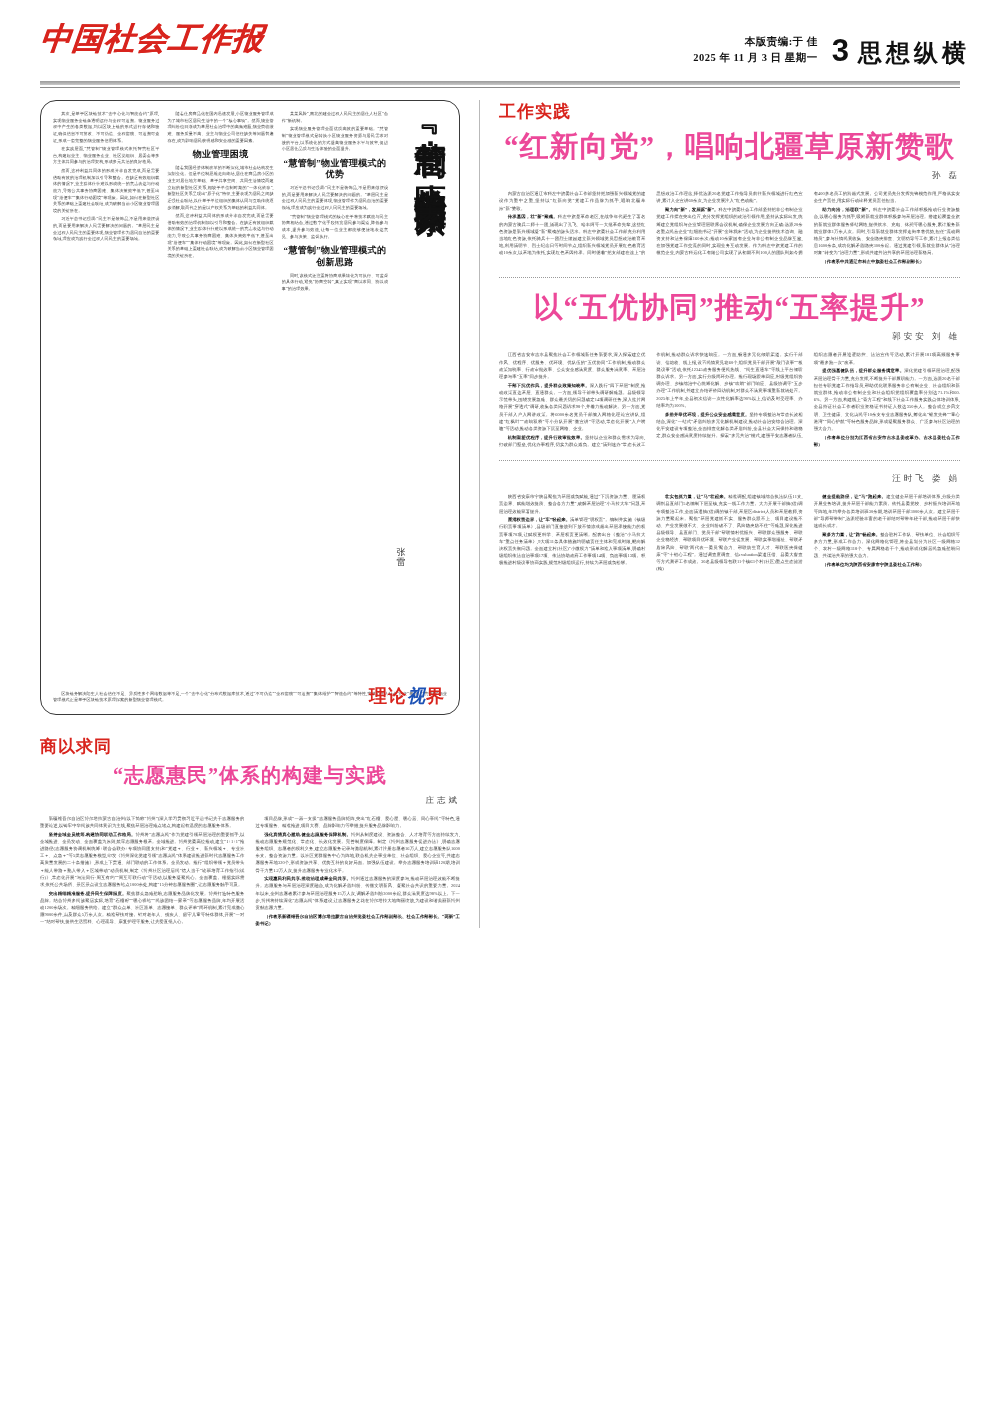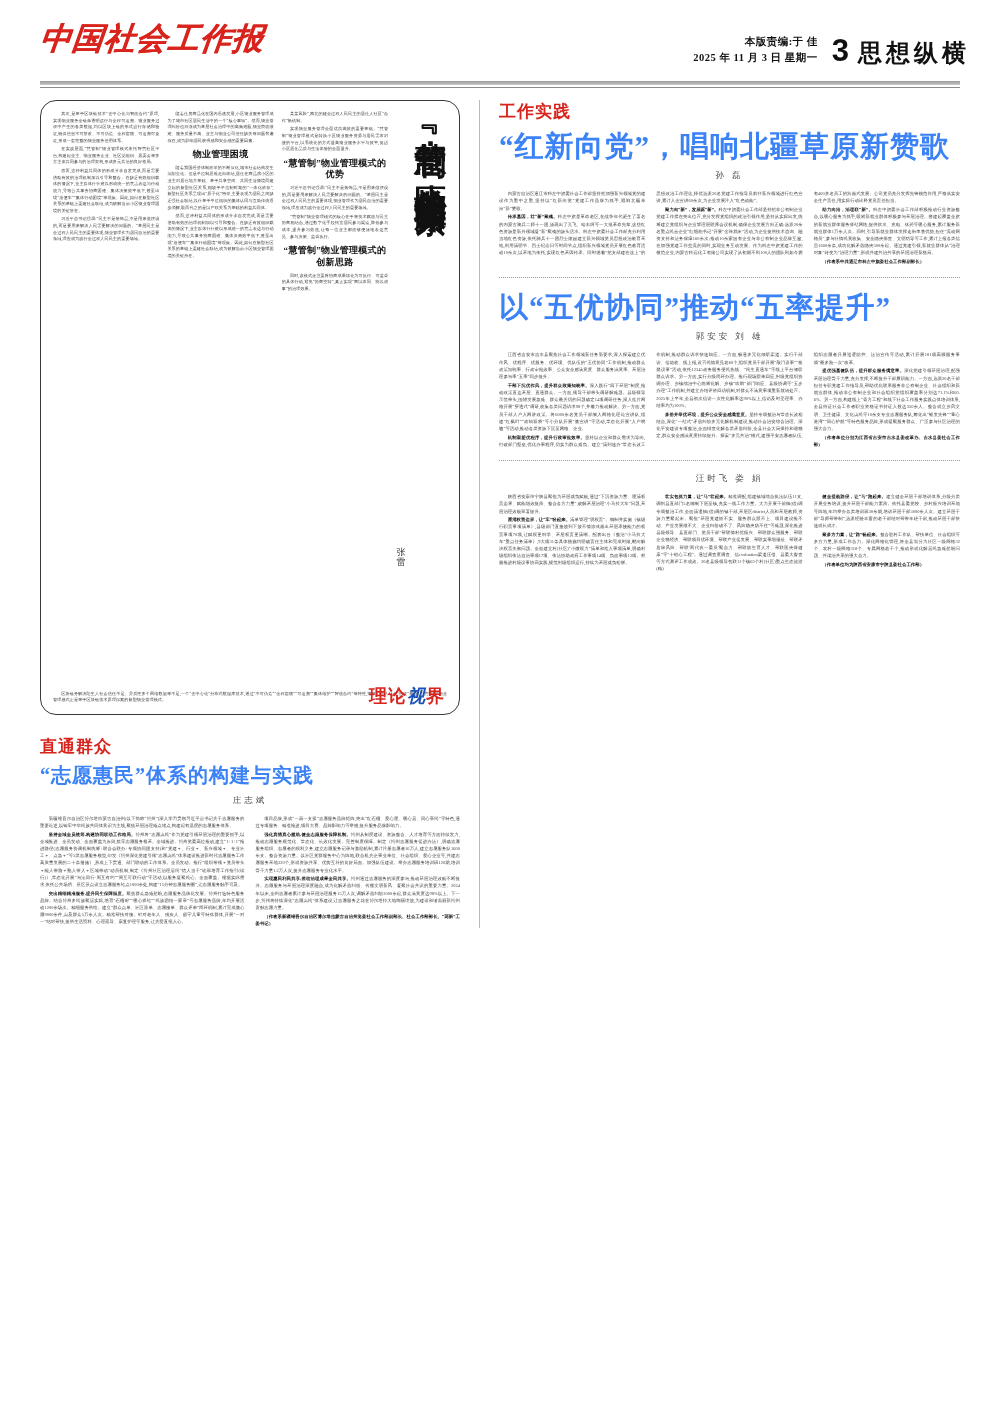--- a/index.html
+++ b/index.html
@@ -85,27 +85,27 @@
   }
   .badge .r{color:#d8241d;}
   .badge .b{color:#1d52b5;font-style:italic;}
 
   
   .seclabel{
     color:#d8241d;font-weight:700;font-size:17px;letter-spacing:1px;
     font-family:"Liberation Sans",sans-serif;margin:0 0 6px 0;
   }
   .arttitle{
-    font-weight:700;line-height:1.18;
-    font-family:"Liberation Serif",serif;letter-spacing:1px;color:#3b82f6;
+    text-align:center;font-weight:700;line-height:1.18;
+    font-family:"Liberation Serif",serif;letter-spacing:1px;color:#ec4899;
   }
   .t-lg{font-size:29px;}
   .t-md{font-size:20px;}
   .byline{
-    text-align:center;font-size:8.5px;letter-spacing:3px;color:#4a4a4a;
+    text-align:right;font-size:8.5px;letter-spacing:3px;color:#4a4a4a;
     margin:7px 0 8px 0;
   }
   .cols3{column-count:3;column-gap:11px;column-rule:none;}
   .cols2{column-count:2;column-gap:11px;}
   .tinytext{
     font-size:4.35px;line-height:1.66;text-align:justify;color:#3b3b3b;
     word-break:break-all;letter-spacing:.08px;
   }
   .tinytext p{margin:0 0 1.5px 0;text-indent:2em;}
   .tinytext b{font-weight:700;color:#111;}
@@ -187,21 +187,21 @@
             <p>区块链务解决陌生人社会信任不足、异质性多个网络数据等不足,一个“去中心化”分布式数据库技术,通过“不可伪造”“全程留痕”“可追溯”“集体维护”“智能合约”等特性,完成陌生人社会“信任”基础。“慧管制”物业管理模式正是基于区块链技术原理探索的新型物业管理模式。</p>
           </div>
         </div>
 
         <div class="badge">
           <span class="r">理论</span><span class="b">视</span><span class="r">界</span>
         </div>
       </div>
 
       <div style="margin-top:20px;">
-        <div class="seclabel">直通群众</div>
+        <div class="seclabel">商以求同</div>
         <div class="arttitle t-md">“志愿惠民”体系的构建与实践</div>
         <div class="byline">庄志斌</div>
         <div class="cols2 tinytext">
           <p>新疆维吾尔自治区博尔塔拉蒙古自治州(以下简称“博州”)深入学习贯彻习近平总书记关于志愿服务的重要论述,以铸牢中华民族共同体意识为主线,聚焦基层治理难点堵点,构建起有温度的志愿服务体系。</p>
           <p><b>坚持全域全员统筹,构建协同联动工作格局。</b>博州将“志愿惠民”作为党建引领基层治理的重要抓手,以全域推进、全员发动、全面覆盖为原则,筑牢志愿服务根基。全域推进。博州党委高位推动,建立“1+1+1”推进路径(志愿服务协调机制统筹+联合会联办+专项协同团支持)和“党建＋、行业＋、新兴领域＋、专业社工＋、点急＋”等5类志愿服务模型,印发《博州深化党建引领“志愿惠民”体系建设推进新时代志愿服务工作高质量发展的二十条措施》,形成上下贯通、部门联动的工作体系。全员发动。推行“组织带领＋党员带头＋能人带路＋熟人带入＋区域带动”动员机制,制定《博州社区治理居民“德人当干”轮班培育工作指引(试行)》,常态化开展“与法同行·周互有约”“周互可联行动”等活动,以服务凝聚民心。全面覆盖。根据实际需求,依托公共场所、景区景点设立志愿服务站点1000余处,构建“15分钟志愿服务圈”,让志愿服务触手可及。</p>
           <p><b>突出精细精准服务,提升民生保障温度。</b>聚焦群众急难愁盼,志愿服务品牌化发展。博州打造特色服务品牌。结合博州多民族聚居实际,培育“石榴籽”“暖心驿站”“民族团结一家亲”等志愿服务品牌,年均开展活动1200余场次。精细服务供给。建立“群众点单、社区派单、志愿接单、群众评单”闭环机制,累计完成微心愿9000余件,惠及群众5万余人次。精准帮扶对接。针对老年人、残疾人、留守儿童等特殊群体,开展“一对一”结对帮扶,提供生活照料、心理疏导、康复护理等服务,让关爱直抵人心。</p>
           <p>项目品牌,形成“一器一支援”志愿服务品牌矩阵,突出“红石榴、爱心屋、暖心居、同心亭民”等特色,通过专项服务、精准推进,项目大赛、品牌影响力等举措,提升服务品牌影响力。</p>
           <p><b>强化真情真心慰助,健全志愿服务保障机制。</b>博州从制度建设、资源整合、人才培育等方面持续发力,推动志愿服务规范化、常态化、长效化发展。完善制度保障。制定《博州志愿服务促进办法》,明确志愿服务组织、志愿者的权利义务,建立志愿服务记录与激励机制,累计注册志愿者16万人,建立志愿服务队1600余支。整合资源力量。以社区党群服务中心为阵地,联合机关企事业单位、社会组织、爱心企业等,共建志愿服务基地320个,形成资源共享、优势互补的良好局面。加强队伍建设。举办志愿服务培训班120期,培训骨干力量1.2万人次,提升志愿服务专业化水平。</p>
           <p><b>实现惠民利民共享,推动治理成果全民共享。</b>博州通过志愿服务的深度参与,推动基层治理效能不断提升。志愿服务与基层治理深度融合,成为化解矛盾纠纷、传播文明新风、凝聚社会共识的重要力量。2024年以来,全州志愿者累计参与基层治理服务15万人次,调解矛盾纠纷3000余起,群众满意度达98%以上。下一步,博州将持续深化“志愿惠民”体系建设,让志愿服务之花在博尔塔拉大地绚丽绽放,为建设和谐美丽新博州贡献志愿力量。</p>
           <p><b>（作者系新疆维吾尔自治区博尔塔拉蒙古自治州党委社会工作部副部长、社会工作部部长、“两新”工委书记）</b></p>

